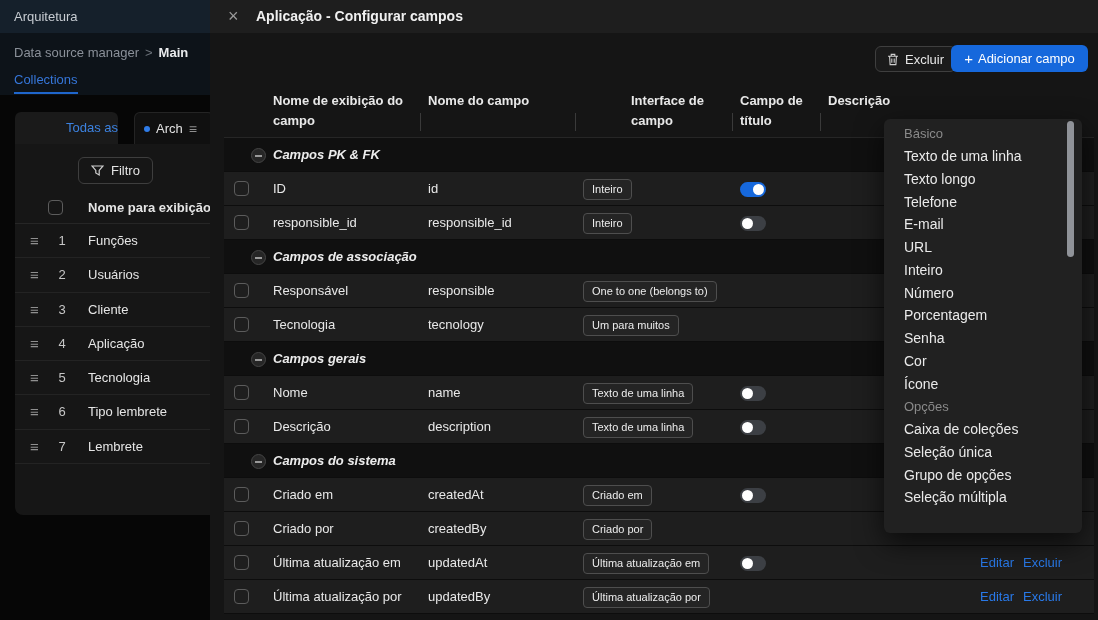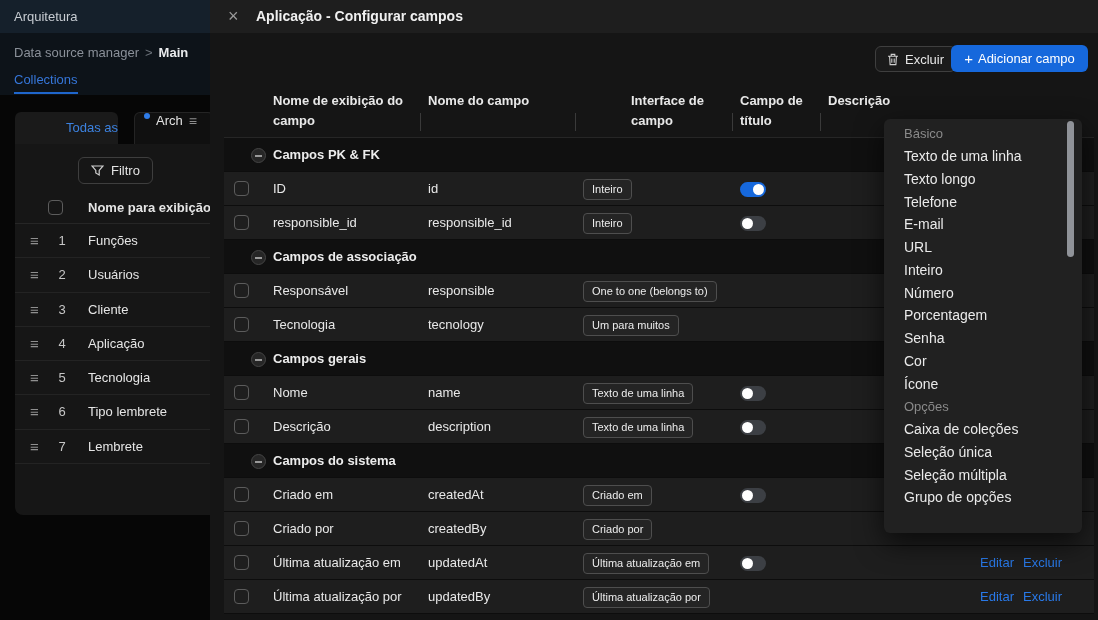--- a/index.html
+++ b/index.html
@@ -15,21 +15,21 @@
   .breadcrumb { position:absolute; left:14px; top:12px; font-size:13px; color:#8a9099; white-space:nowrap; }
   .breadcrumb .sep { margin:0 6px; color:#6c727a; }
   .breadcrumb .cur { color:#e9ebed; font-weight:700; }
   .navtab { position:absolute; left:14px; top:39px; font-size:13px; color:#3576d9; }
   .navline { position:absolute; left:14px; top:59px; width:64px; height:2px; background:#1f66cc; }
   .workspace { position:absolute; left:0; top:95px; width:210px; height:525px; background:#060606; }
   .tab-all { position:absolute; left:15px; top:17px; width:103px; height:32px; background:#1a1a1a;
              border-radius:6px 6px 0 0; color:#3c82e0; font-size:13px; line-height:32px; text-align:right; }
   .tab-arch { position:absolute; left:134px; top:17px; width:80px; height:32px; background:#101010;
               border:1px solid #242424; border-bottom:none; border-radius:6px 6px 0 0;
-              display:flex; gap:6px; padding:0 9px; color:#e2e2e2; font-size:13px; }
+              display:flex; align-items:center; gap:6px; padding:0 9px; color:#e2e2e2; font-size:13px; }
   .dot { width:6px; height:6px; border-radius:50%; background:#2f7ce8; flex:0 0 auto; }
   .hamb { color:#8f8f8f; font-size:14px; }
   .panel { position:absolute; left:15px; top:49px; width:195px; height:371px; background:#161616; border-radius:0 0 0 8px; }
   .filter-btn { position:absolute; left:15px; top:13px; height:27px; padding:0 12px;
                 border:1px solid #3e3e3e; border-radius:6px; background:transparent;
                 display:inline-flex; align-items:center; gap:7px; color:#e3e3e3; font-size:13px;margin-left:48px; }
   .lheader { position:absolute; left:0; top:48px; width:195px; height:32px; border-bottom:1px solid #262626; }
   .lheader .cb { position:absolute; left:33px; top:8px; }
   .lheader .lbl { position:absolute; left:73px; top:0; line-height:32px; font-size:13px; font-weight:700;
                   color:#e4e4e4; white-space:nowrap; }
@@ -62,21 +62,21 @@
   .col-cn { left:204px; width:140px; }
   .col-ci { left:359px; width:150px;padding-left:48px; }
   .col-ct { left:516px; width:72px; }
   .col-de { left:604px; width:120px; white-space:nowrap; overflow:hidden; }
 
   .mrow { position:relative; height:34px; background:#1e1e1e; border-bottom:1px solid #0d0d0d; }
   .mrow.sec { background:#101010; }
   .collapse { position:absolute; left:27px; top:10px; width:15px; height:15px; border-radius:50%;
               background:#262626; border:1px solid #454545; display:flex; align-items:center; justify-content:center; }
   .collapse::before { content:""; width:7px; height:2px; background:#9a9a9a; }
-  .gl { position:absolute; left:49px; top:0; line-height:34px; font-size:13px; font-weight:700; color:#ececec; }
+  .gl { position:absolute; left:49px; top:0; line-height:34px; font-size:13px; font-weight:700; color:#ececec;font-style:italic; }
   .mrow .cb { position:absolute; left:10px; top:9px; }
   .c { position:absolute; top:0; line-height:34px; font-size:13px; color:#e8e8e8; white-space:nowrap; }
   .cd { left:49px; } .cn { left:204px; } .ci { left:359px; }
   .badge { display:inline-block; font-size:11px; line-height:1; padding:4px 8px; border:1px solid #4e4e4e;
            border-radius:4px; background:#242424; color:#ececec; vertical-align:middle; white-space:nowrap; }
   .toggle { position:absolute; left:516px; top:10px; width:26px; height:15px; border-radius:8px; background:#3c3f44; }
   .toggle .knob { position:absolute; top:2px; left:2px; width:11px; height:11px; border-radius:50%; background:#fff; }
   .toggle.on { background:#1668dc; } .toggle.on .knob { left:13px; }
   .acts { position:absolute; right:32px; top:0; line-height:34px; font-size:13px; white-space:nowrap; }
   .acts a { color:#2979e8; text-decoration:none; margin-left:9px; cursor:pointer; }
@@ -319,18 +319,18 @@
     <div class="ditem">URL</div>
     <div class="ditem">Inteiro</div>
     <div class="ditem">Número</div>
     <div class="ditem">Porcentagem</div>
     <div class="ditem">Senha</div>
     <div class="ditem">Cor</div>
     <div class="ditem">Ícone</div>
     <div class="dhead">Opções</div>
     <div class="ditem">Caixa de coleções</div>
     <div class="ditem">Seleção única</div>
+    <div class="ditem">Grupo de opções</div>
     <div class="ditem">Seleção múltipla</div>
-    <div class="ditem">Grupo de opções</div>
     <div class="thumb"></div>
   </div>
 
 </div>
 
 </body></html>

